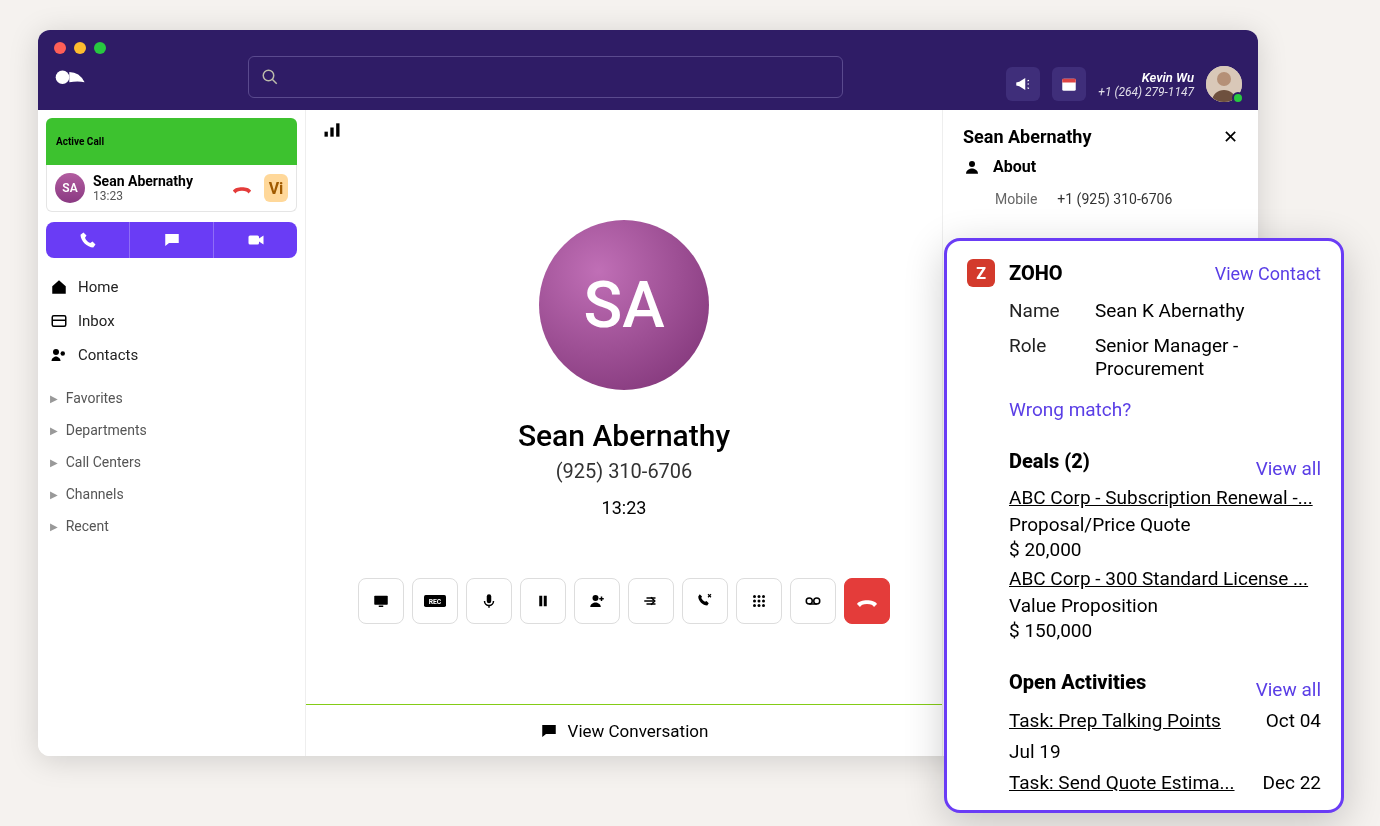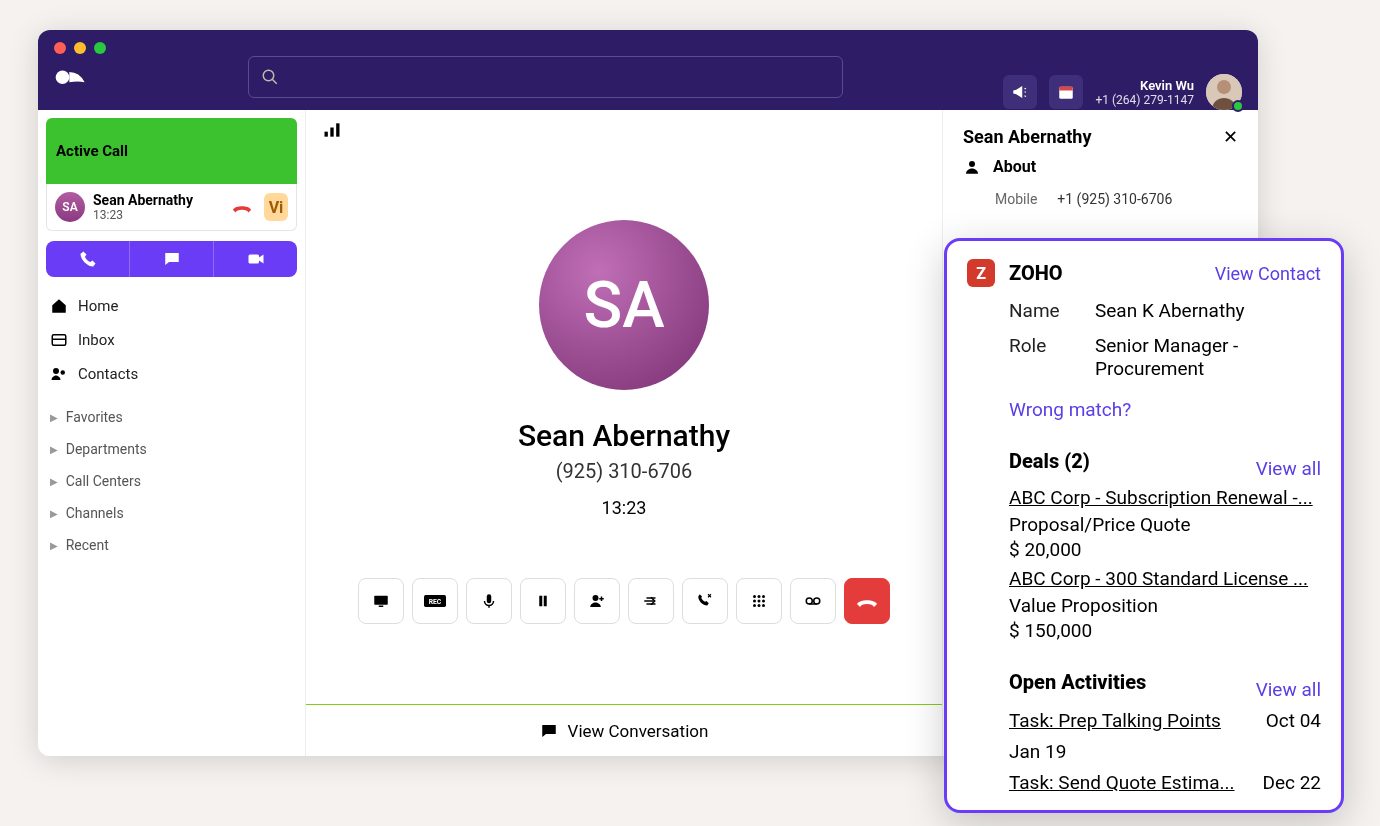--- a/index.html
+++ b/index.html
@@ -8,32 +8,32 @@
 .titlebar { height: 80px; background: #2f1c66; display: flex; align-items: center; padding: 0 16px; position: relative; }
 .traffic-lights { position: absolute; top: 12px; left: 16px; display: flex; gap: 8px; }
 .light { width: 12px; height: 12px; border-radius: 50%; }
 .light.red { background: #ff5f57; }
 .light.yellow { background: #febc2e; }
 .light.green { background: #28c840; }
 .logo { width: 34px; height: 20px; margin-top: 14px; }
 .logo svg { display:block; }
 .searchbar { flex: 0 0 595px; margin-left: 160px; height: 42px; border: 1px solid #5a4a8e; border-radius: 6px; display: flex; align-items: center; padding: 0 12px; margin-top: 14px; }
 .searchbar svg { margin-right: 8px; }
-.titlebar-right { position: absolute; right: 16px; top: 62px; display: flex; align-items: center; gap: 12px; transform: translateY(-50%); }
+.titlebar-right { position: absolute; right: 16px; top: 54px; display: flex; align-items: center; gap: 12px; transform: translateY(-50%); font-style: italic; }
 .icon-btn { width: 34px; height: 34px; background: #3f2e7a; border-radius: 6px; display: flex; align-items: center; justify-content: center; }
 .user-info { text-align: right; color: #fff; font-size: 13px; }
 .user-info .name { font-weight: 600; }
 .user-info .phone { opacity: .85; font-size: 12px; }
 .avatar { width: 36px; height: 36px; border-radius: 50%; background: #ccc; position: relative; overflow: hidden; }
 .avatar svg { width:36px; height:36px; }
 .presence { position: absolute; bottom: -2px; right: -2px; width: 12px; height: 12px; background: #28c840; border: 2px solid #2f1c66; border-radius: 50%; }
 
 .content { display: flex; height: calc(100% - 80px); }
 .sidebar { width: 268px; padding: 8px; background: #fff; border-right: 1px solid #eee; }
-.active-call-banner { background: #3dc22f; color: #000; font-size: 15px; font-weight: 700; padding: 24px 10px; border-radius: 6px 6px 0 0; }
+.active-call-banner { background: #3dc22f; color: #000; font-size: 10px; font-weight: 700; padding: 18px 10px; border-radius: 6px 6px 0 0; }
 .active-call-card { background: #fff; border: 1px solid #e5e5e5; border-top: none; border-radius: 0 0 6px 6px; padding: 8px; display: flex; align-items: center; gap: 8px; }
 .mini-avatar { width: 30px; height: 30px; border-radius: 50%; background: linear-gradient(#b25da0,#8a3982); color: #fff; font-size: 12px; font-weight: 600; display: flex; align-items: center; justify-content: center; }
 .active-call-card .info { flex: 1; }
 .active-call-card .info .n { font-weight: 700; font-size: 14px; }
 .active-call-card .info .t { font-size: 12px; color: #555; }
 .hangup-mini { width: 28px; height: 20px; display:flex; align-items:center; justify-content:center; }
 .vi-badge { width: 24px; height: 28px; background: #ffd89a; border-radius: 6px; display: flex; align-items: center; justify-content: center; font-size: 16px; font-weight: 700; color: #a05a00; }
 .seg-btns { display: flex; margin-top: 10px; border-radius: 8px; overflow: hidden; }
 .seg-btns .seg { flex: 1; height: 36px; background: #6a3cf5; display: flex; align-items: center; justify-content: center; border-right: 1px solid rgba(255,255,255,.25); }
 .seg-btns .seg:last-child { border-right: none; }
@@ -372,20 +372,20 @@
   <div class="zoho-section">
     <div class="sec-head">
       <div class="t">Open Activities</div>
       <div class="va">View all</div>
     </div>
     <div class="activity">
       <div class="t">Task: Prep Talking Points</div>
       <div class="d">Oct 04</div>
     </div>
     <div class="activity">
-      <div class="d">Jan 19</div>
+      <div class="d">Jul 19</div>
     </div>
     <div class="activity">
       <div class="t">Task: Send Quote Estima...</div>
       <div class="d">Dec 22</div>
     </div>
   </div>
 </div>
 
 </body></html>

